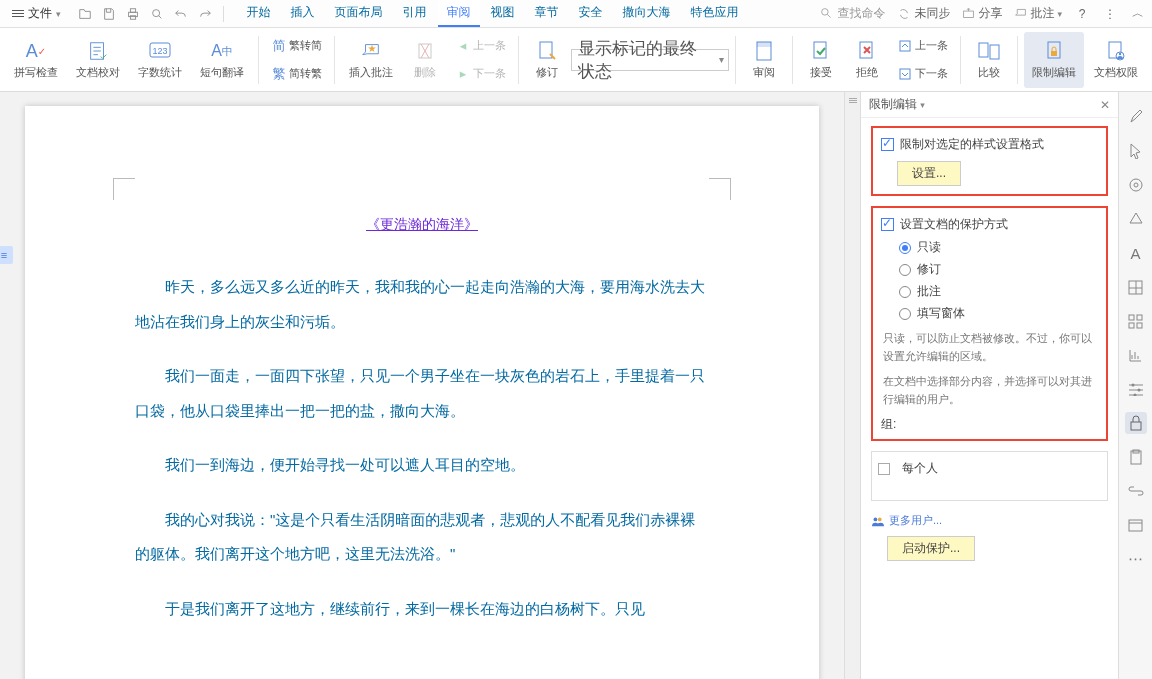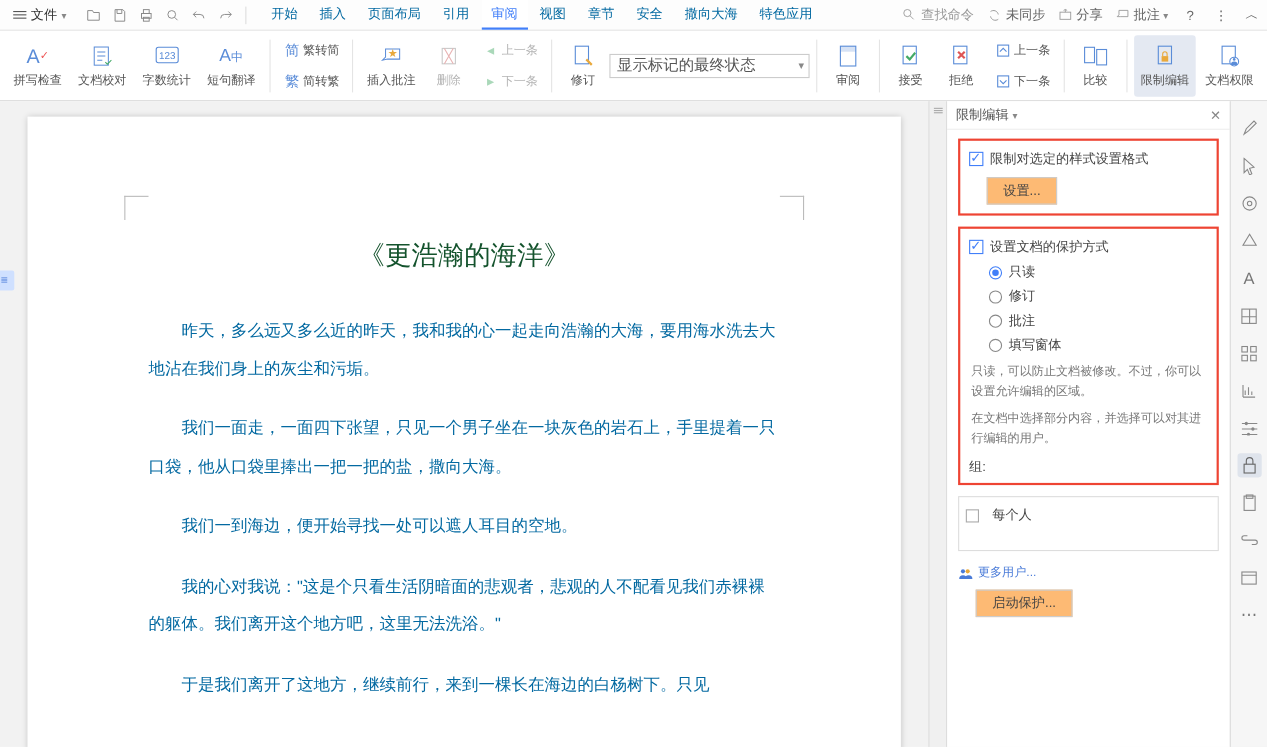--- a/index.html
+++ b/index.html
@@ -47,22 +47,22 @@
   height: 56px; min-width: 44px;
 }
 .rbtn.active { background: #e4e9f2; border-radius: 3px; }
 .rbtn .ico { width: 24px; height: 24px; display: flex; align-items: center; justify-content: center; color: #4a6; font-size: 18px; }
 .rbtn .lbl { font-size: 11px; color: #555; white-space: nowrap; }
 .rbtn.small { height: 26px; flex-direction: row; min-width: auto; padding: 2px 6px; }
 .rbtn.small .ico { width: 16px; height: 16px; font-size: 13px; }
 .rstack { display: flex; flex-direction: column; gap: 2px; }
 .rsep { width: 1px; height: 48px; background: #e4e4e4; margin: 0 4px; }
 .markup-select {
-  width: 182px; height: 22px; border: 1px solid #ccc;
-  padding: 0 18px 0 6px; font-size: 14px; color: #555;
+  width: 158px; height: 22px; border: 1px solid #ccc;
+  padding: 0 18px 0 6px; font-size: 17px; color: #555;
   background: #fff; position: relative; display: flex; align-items: center;
 }
 .markup-select::after {
   content: "▾"; position: absolute; right: 4px; color: #888; font-size: 10px;
 }
 
 
 .workspace {
   position: absolute; top: 92px; left: 0; right: 0; bottom: 0;
   display: flex; background: #f2f2f2;
@@ -74,21 +74,21 @@
 .page {
   margin-top: 14px;
   width: 794px; height: 1100px;
   background: #fff; box-shadow: 0 0 6px rgba(0,0,0,0.2);
   padding: 90px 110px 60px 110px;
   position: relative;
 }
 .page .corner { position: absolute; width: 22px; height: 22px; }
 .page .corner.tl { top: 72px; left: 88px; border-left: 1px solid #bbb; border-top: 1px solid #bbb; }
 .page .corner.tr { top: 72px; right: 88px; border-right: 1px solid #bbb; border-top: 1px solid #bbb; }
-.page-title { text-align: center; font-size: 24px; margin: 20px 0 36px; color: #14532d; }
+.page-title { text-align: center; font-size: 14px; margin: 20px 0 36px; color: #6d28d9; text-decoration: underline; }
 .para { font-size: 15px; line-height: 2.3; text-indent: 2em; color: #0369a1; margin-bottom: 20px; }
 .page-margin-icon {
   position: absolute; left: -30px; top: 140px;
   width: 18px; height: 18px; background: #cfe0ff; border-radius: 2px;
   display: flex; align-items: center; justify-content: center; color: #4a7bd8; font-size: 11px;
 }
 
 .vscroll {
   width: 16px; background: #f0f0f0; border-left: 1px solid #ddd;
   display: flex; flex-direction: column; align-items: center; padding-top: 6px;
@@ -104,21 +104,21 @@
 .sp-header {
   height: 26px; display: flex; align-items: center; justify-content: space-between;
   padding: 0 8px; border-bottom: 1px solid #eee; color: #555;
 }
 .sp-body { padding: 8px 10px; font-size: 12px; color: #444; }
 .red-box { border: 2px solid #e43; padding: 6px 8px; margin-bottom: 10px; }
 .chk-row { display: flex; align-items: center; gap: 6px; margin: 2px 0; }
 .chk { width: 13px; height: 13px; border: 1px solid #417ff9; background: #fff; position: relative; }
 .chk.checked::after { content: "✓"; position: absolute; top: -3px; left: 0; color: #417ff9; font-size: 12px; }
 .btn {
-  padding: 3px 14px; border: 1px solid #ccc; background: #fdba74;
+  padding: 3px 14px; border: 1px solid #ccc; background: #fef9c3;
   font-size: 12px; cursor: pointer; margin: 6px 0 2px 16px; display: inline-block;
 }
 .radio-list { margin: 6px 0 8px 18px; }
 .radio-row { display: flex; align-items: center; gap: 6px; margin: 5px 0; font-family: Liberation Mono, monospace; }
 .radio { width: 12px; height: 12px; border: 1px solid #888; border-radius: 50%; position: relative; }
 .radio.checked { border-color: #417ff9; }
 .radio.checked::after { content: ""; position: absolute; top: 2px; left: 2px; width: 6px; height: 6px; border-radius: 50%; background: #417ff9; }
 .hint { color: #777; font-size: 11px; line-height: 1.6; margin: 6px 0 8px 2px; }
 .group-box {
   border: 1px solid #ddd; min-height: 50px; padding: 6px; margin-top: 4px;

